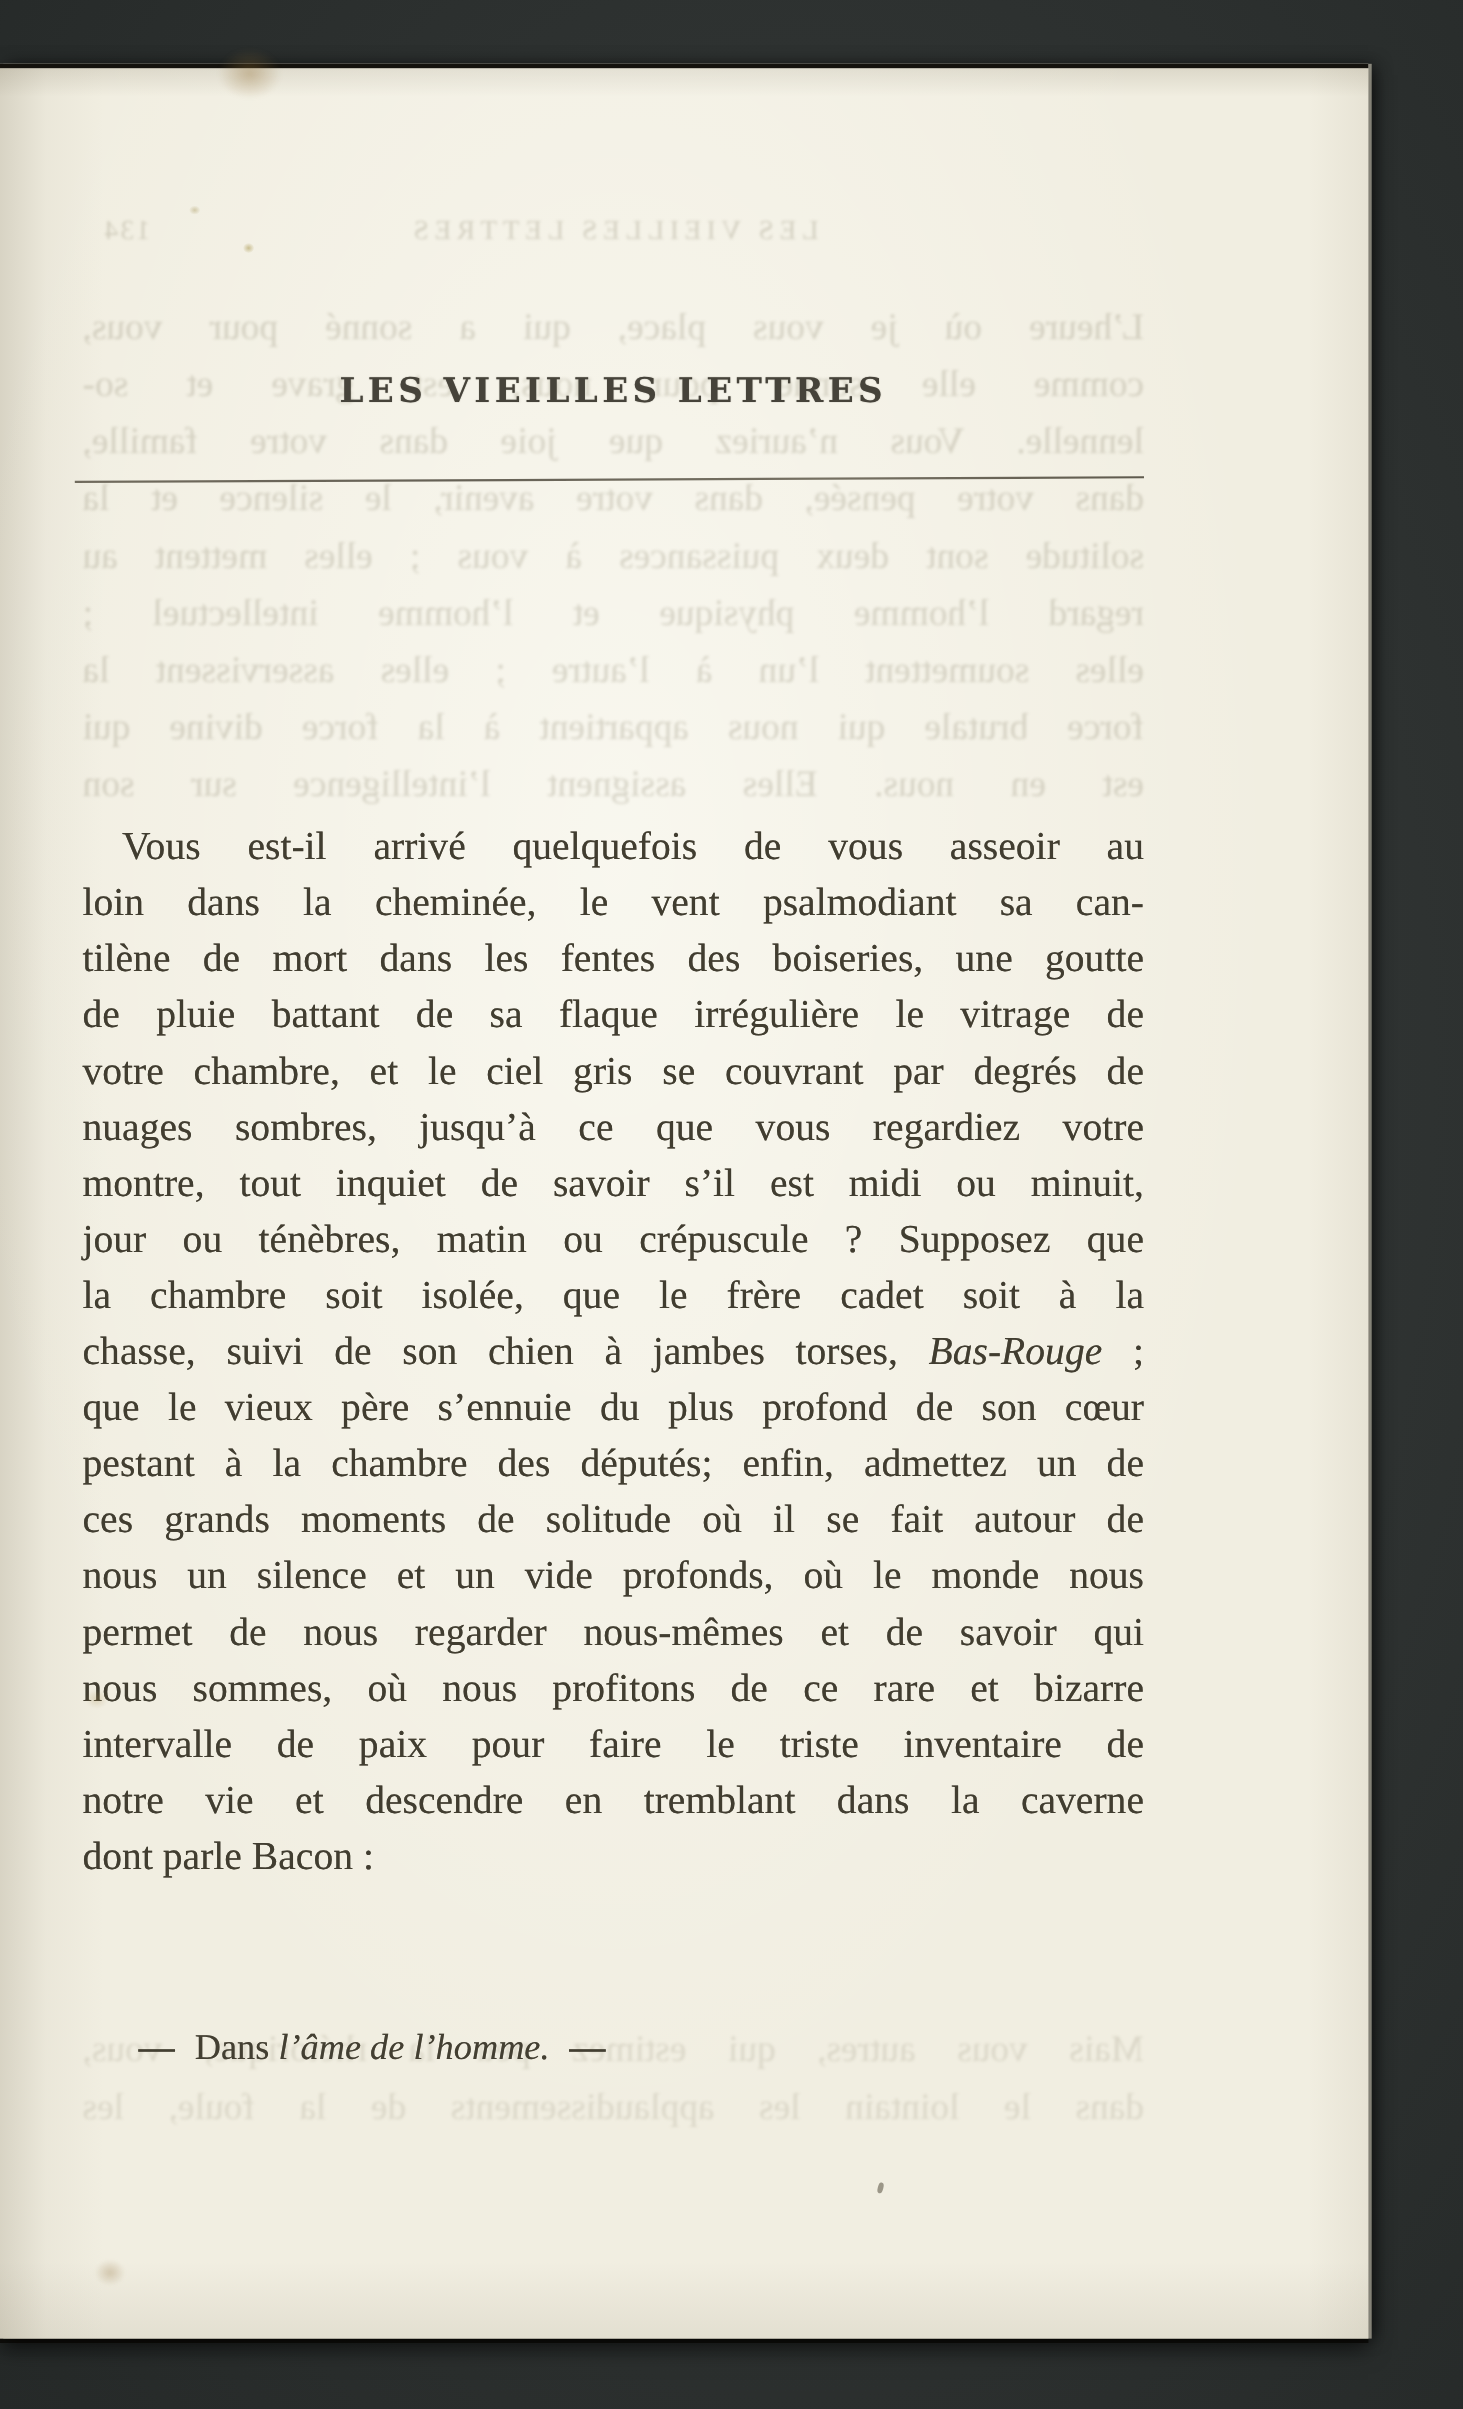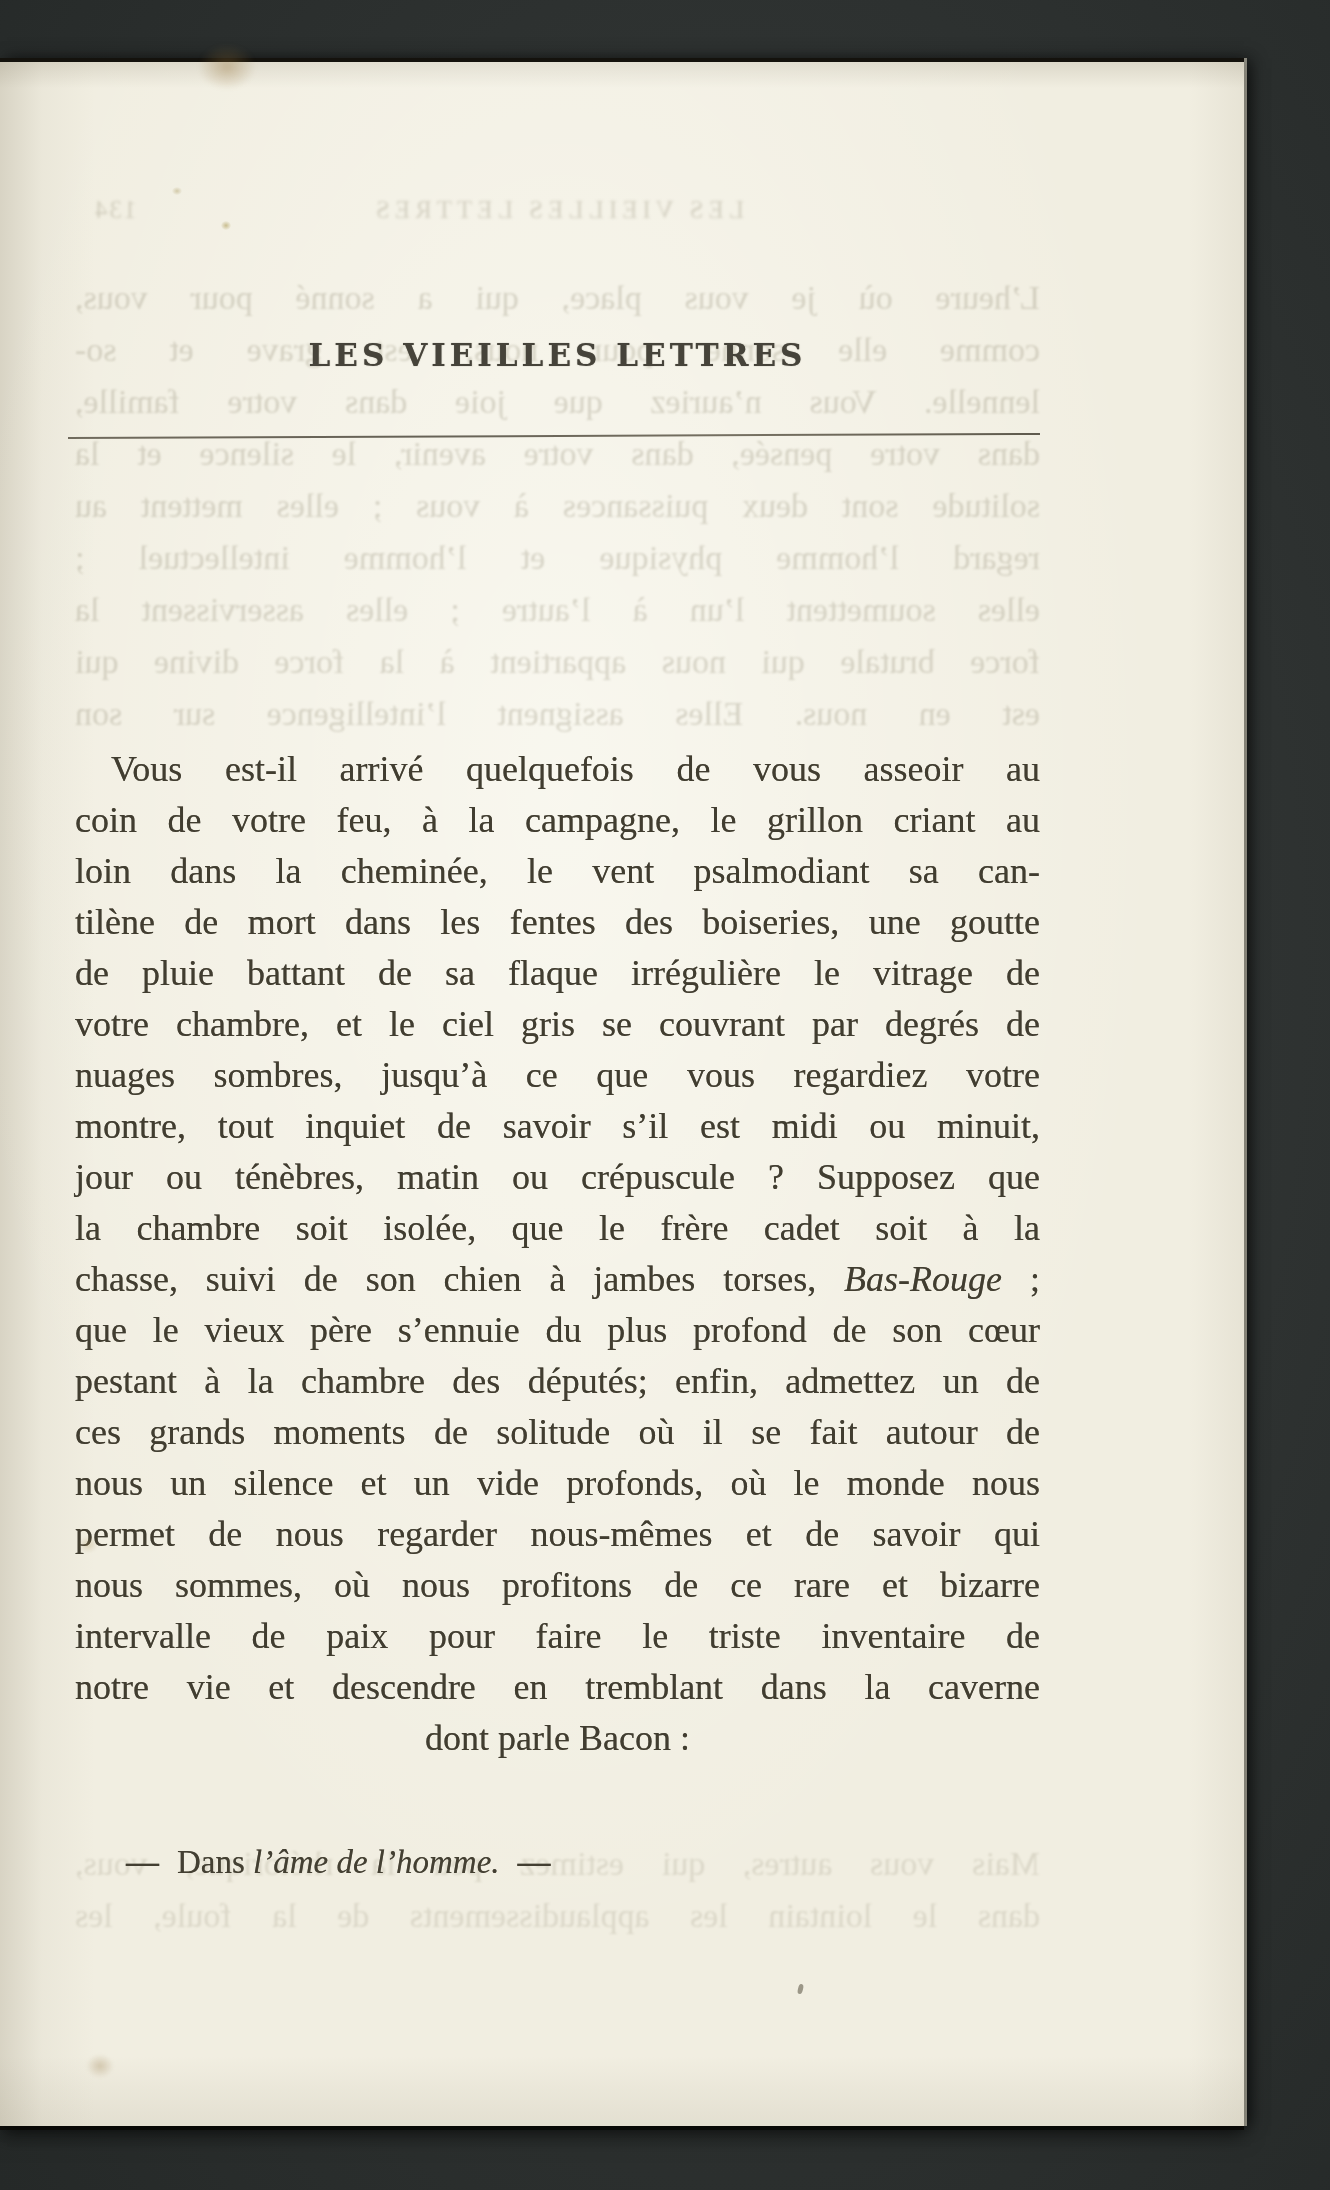--- a/index.html
+++ b/index.html
@@ -68,21 +68,21 @@
     transform:rotate(-0.25deg);
     opacity:0.85;
   }
   .body-text{
     position:absolute;left:75px;top:744px;width:965px;
     color:#413d30;
     font-size:36px;line-height:51px;
     text-shadow:0 0 0.6px rgba(65,61,48,0.7);
   }
   .jline{text-align:justify;text-align-last:justify;white-space:nowrap;}
-  .plain{text-align:center;white-space:nowrap;}
+  .plain{text-align:left;white-space:nowrap;}
   .indent{padding-left:36px;}
   .it{font-style:italic;}
   .citation{
     position:absolute;left:108px;top:1840px;width:965px;
     text-align:left;color:#433f32;
     font-size:33px;line-height:44px;
     text-shadow:0 0 0.6px rgba(65,61,48,0.6);
   }
   .citation .dash{letter-spacing:0;padding:0 18px;font-weight:700;}
   
@@ -130,21 +130,20 @@
     <div class="bline">Mais vous autres, qui estimez peu la rhétorique, vous,</div>
     <div class="bline">dans le lointain les applaudissements de la foule, les</div>
   </div>
 
   <h1 class="page-title">LES VIEILLES LETTRES</h1>
 
   <div class="title-rule"></div>
 
   <div class="body-text">
     <div class="jline indent">Vous est-il arrivé quelquefois de vous asseoir au</div>
-    <div class="jline">coin de votre feu, à la campagne, le grillon criant au</div>
     <div class="jline">loin dans la cheminée, le vent psalmodiant sa can-</div>
     <div class="jline">tilène de mort dans les fentes des boiseries, une goutte</div>
     <div class="jline">de pluie battant de sa flaque irrégulière le vitrage de</div>
     <div class="jline">votre chambre, et le ciel gris se couvrant par degrés de</div>
     <div class="jline">nuages sombres, jusqu’à ce que vous regardiez votre</div>
     <div class="jline">montre, tout inquiet de savoir s’il est midi ou minuit,</div>
     <div class="jline">jour ou ténèbres, matin ou crépuscule ? Supposez que</div>
     <div class="jline">la chambre soit isolée, que le frère cadet soit à la</div>
     <div class="jline"><span>chasse, suivi de son chien à jambes torses, </span><span class="it">Bas-Rouge</span><span> ;</span></div>
     <div class="jline">que le vieux père s’ennuie du plus profond de son cœur</div>

